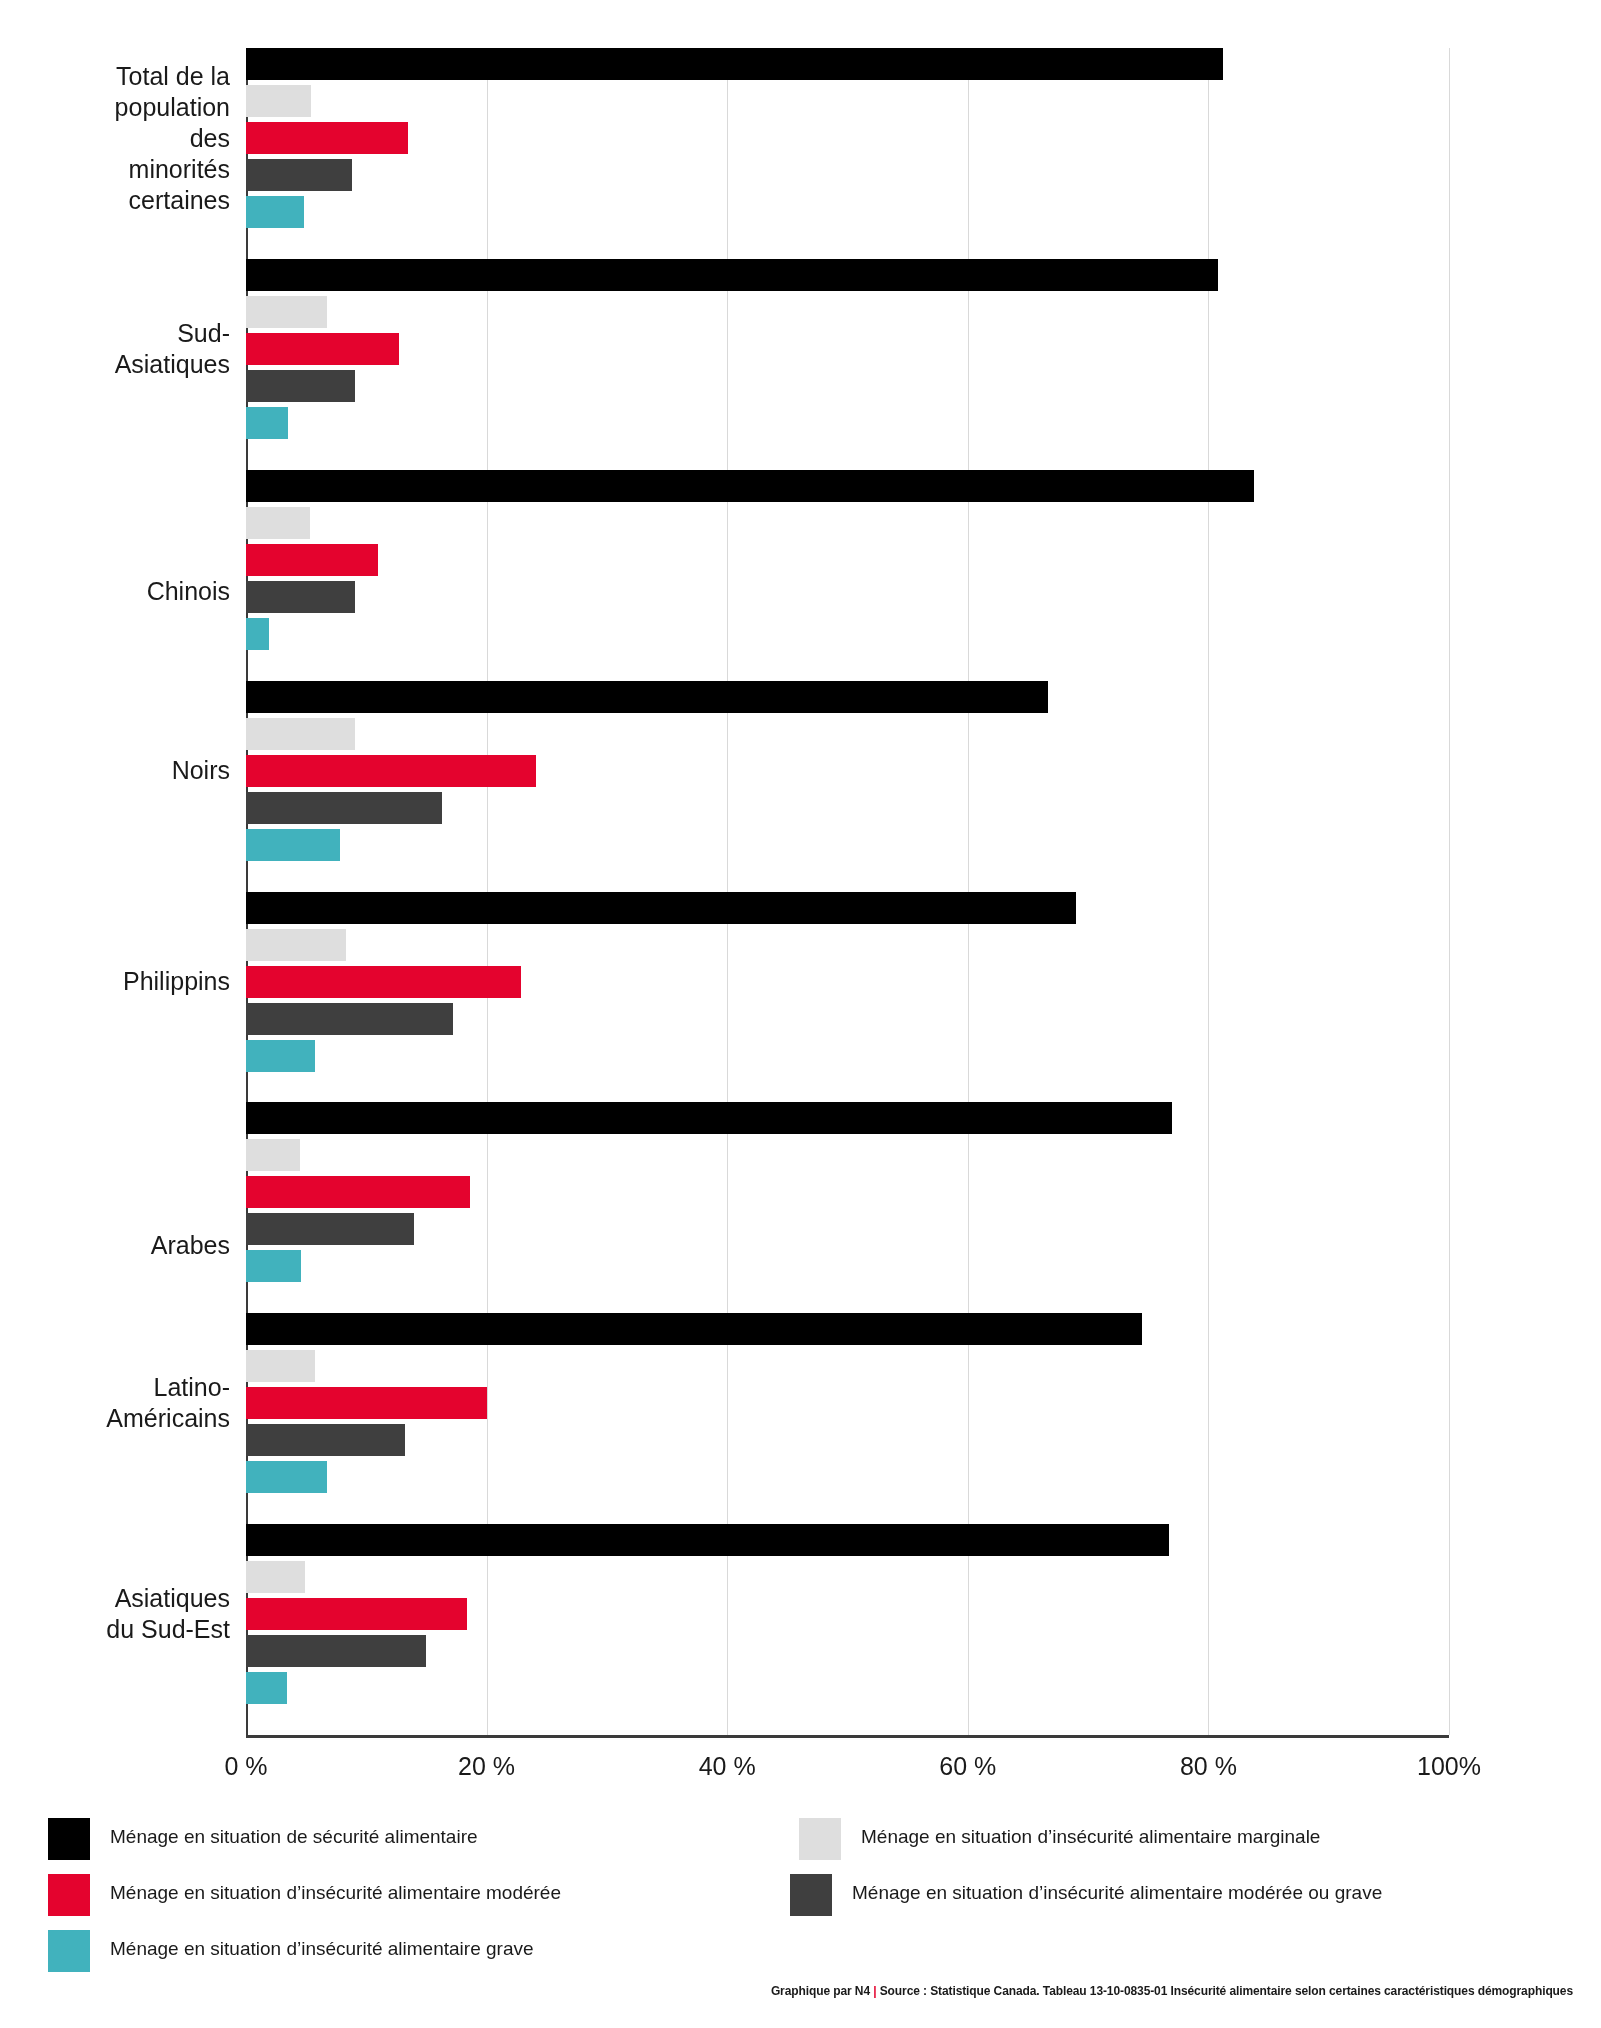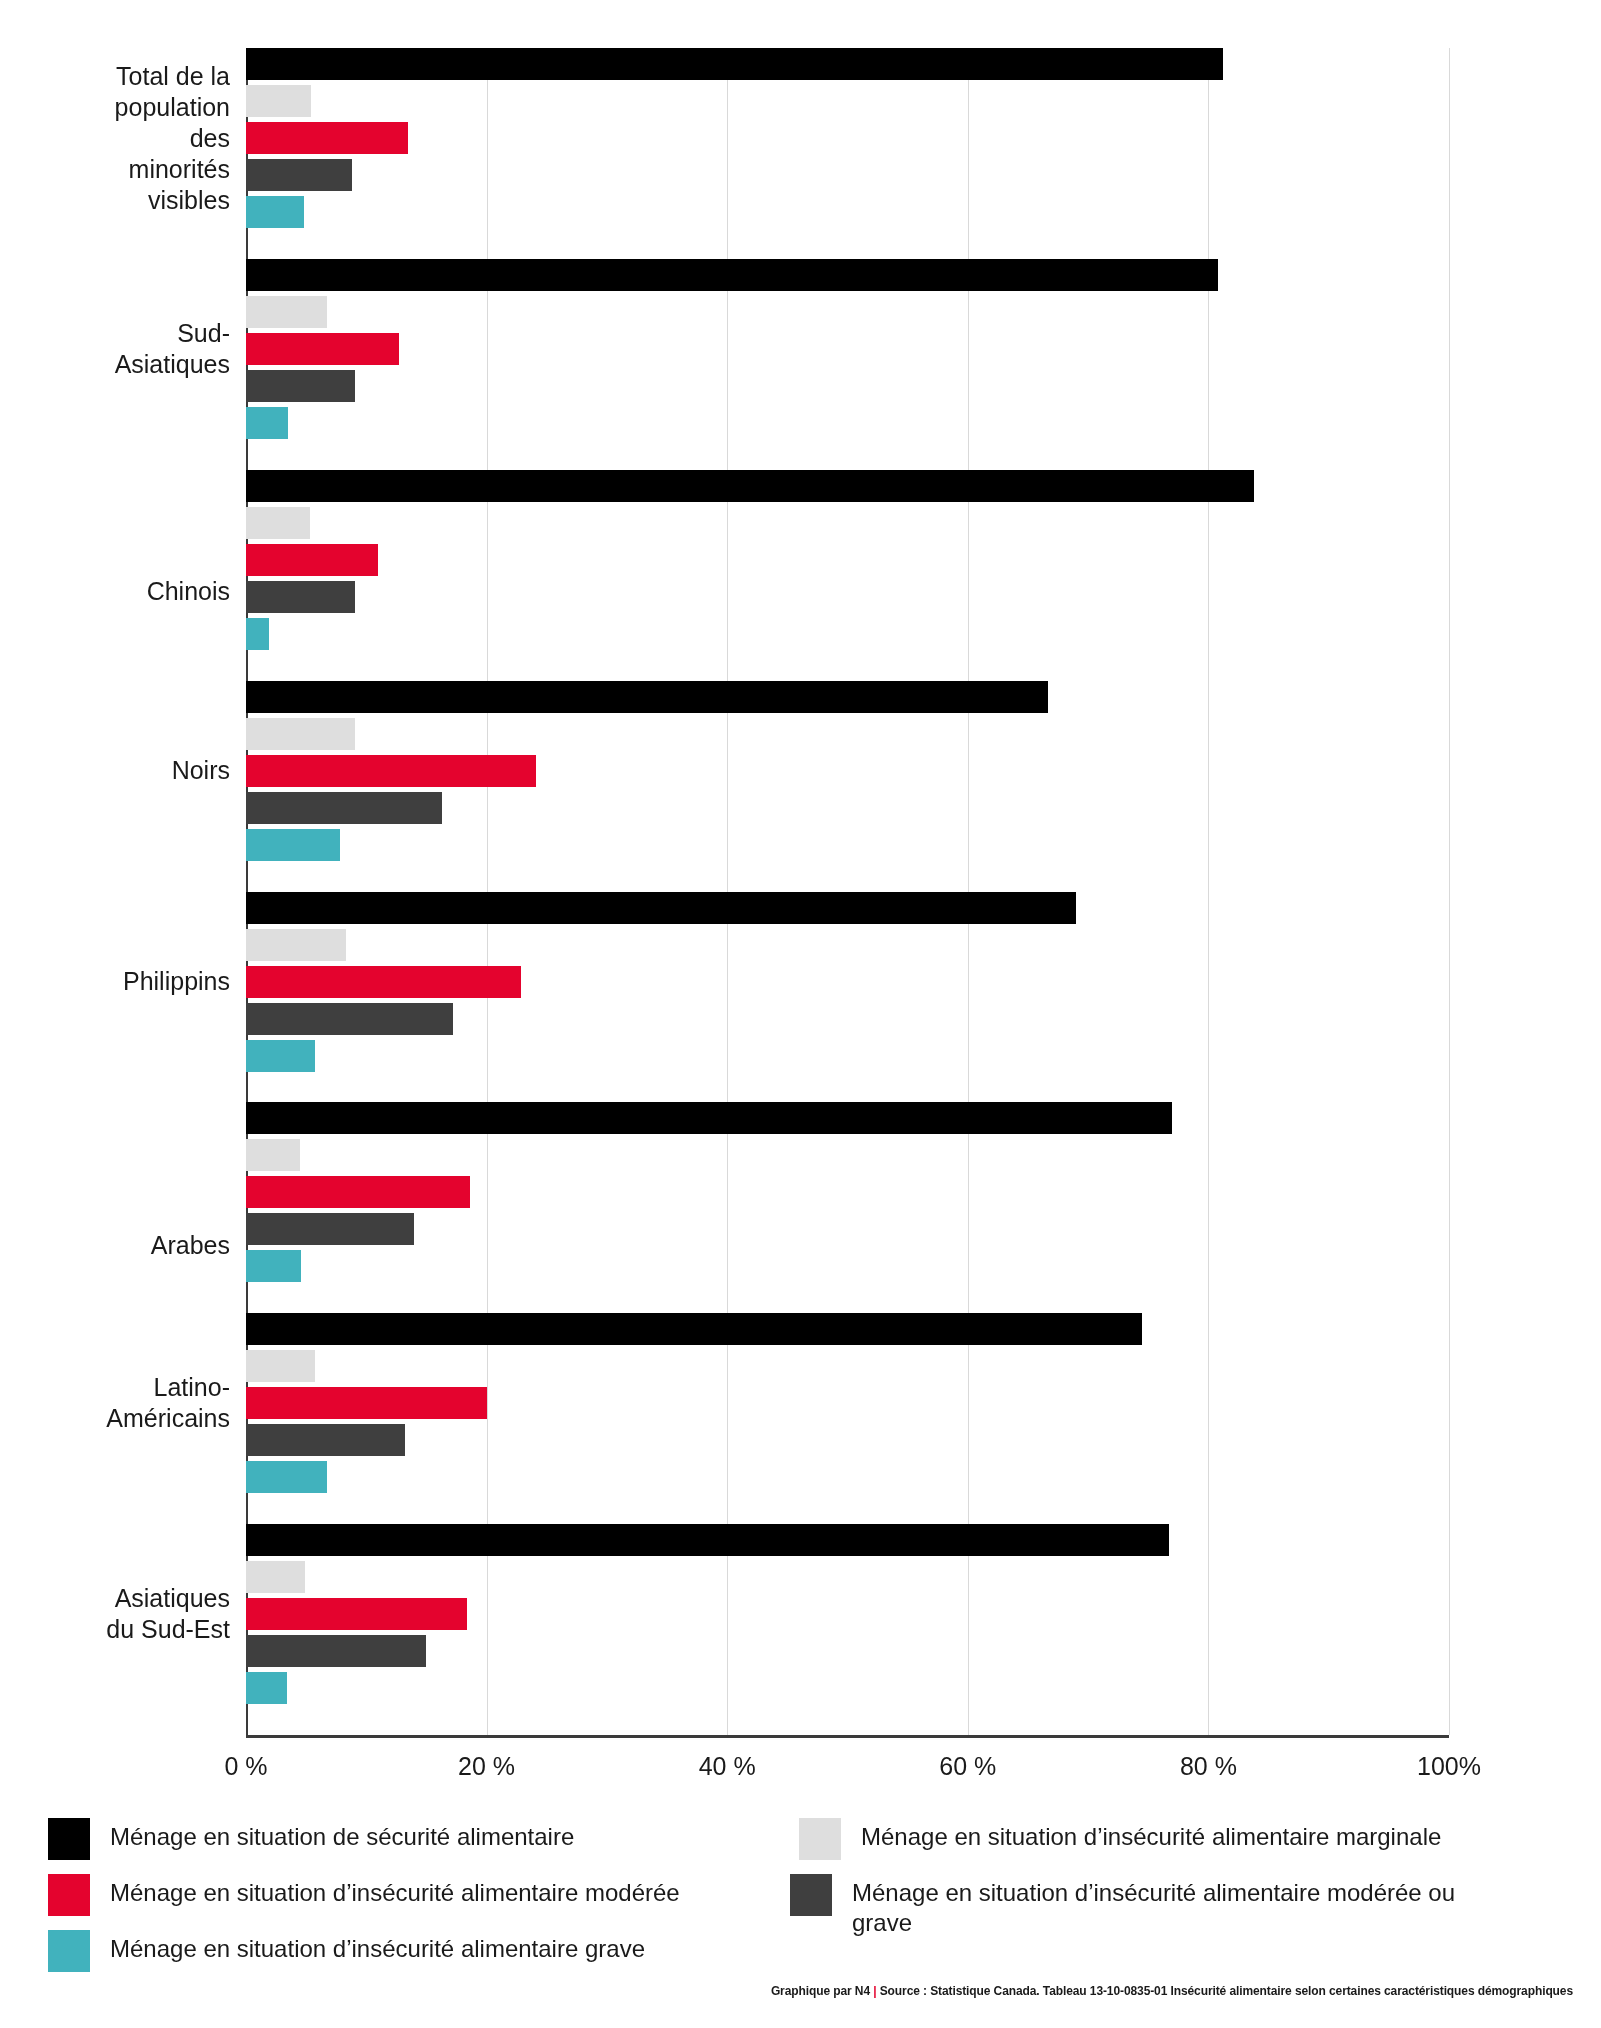--- a/index.html
+++ b/index.html
@@ -76,21 +76,21 @@
     position:absolute;
     display:flex;
     align-items:flex-start;
   }
   .swatch{
     width:42px;height:42px;
     flex:0 0 42px;
     margin-right:20px;
   }
   .legtext{
-    font-size:24px;
+    font-size:19px;
     line-height:30px;
     color:#1a1a1a;
     padding-top:4px;
     max-width:640px;
   }
   #footer{
     position:absolute;
     right:28px;
     top:1984px;
     font-size:12px;
@@ -122,21 +122,21 @@
       <div class="ticklabel" style="left: 907.8px;">60 %</div>
       <div class="ticklabel" style="left: 1148.4px;">80 %</div>
       <div class="ticklabel" style="left: 1389px;">100%</div>
     </div>
   <div id="catlabels">
       <div class="catlabel" style="top: 60.5px; left: 10px;">
         <div>Total de la</div>
         <div>population</div>
         <div>des</div>
         <div>minorités</div>
-        <div>visibles</div>
+        <div>certaines</div>
       </div>
       <div class="catlabel" style="top: 317.875px; left: 10px;">
         <div>Sud-</div>
         <div>Asiatiques</div>
       </div>
       <div class="catlabel" style="top: 576px; left: 10px;">
         <div>Chinois</div>
       </div>
       <div class="catlabel" style="top: 755.125px; left: 10px;">
         <div>Noirs</div>

